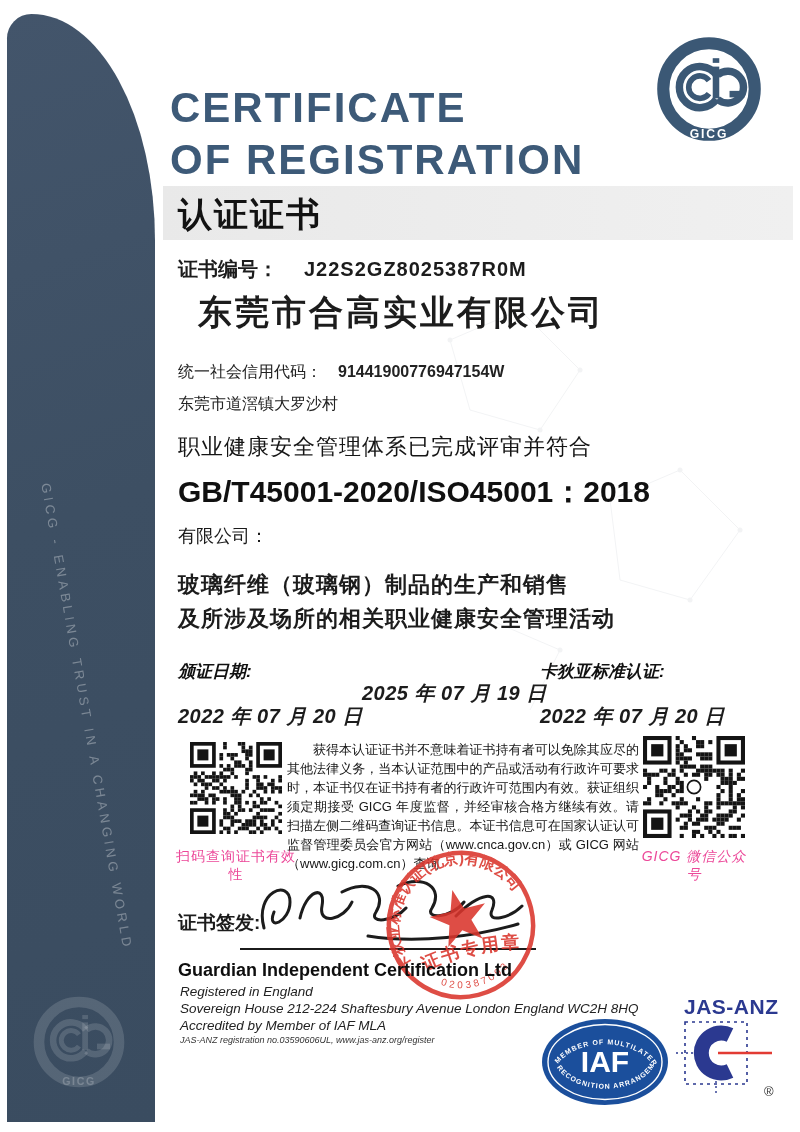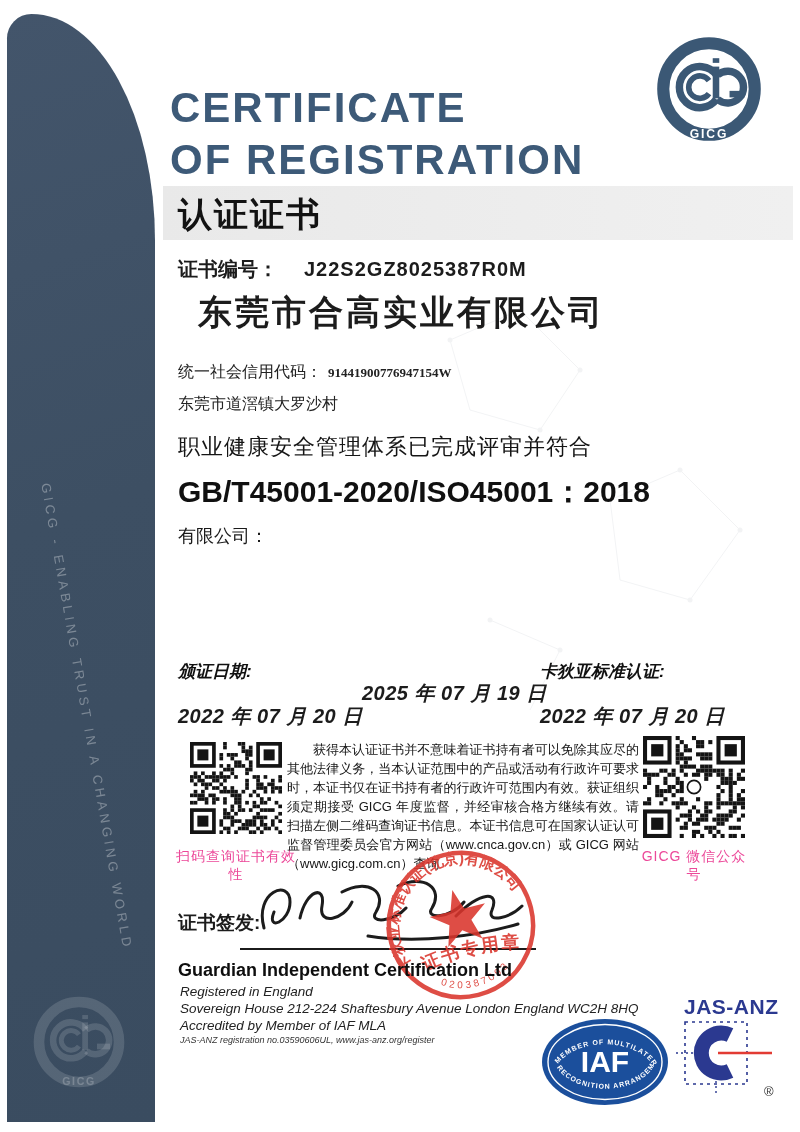--- a/index.html
+++ b/index.html
@@ -33,38 +33,38 @@
     background:linear-gradient(90deg,#e9e9e9,#f0f0f0);
   }
   .cn-title{
     position:absolute;left:178px;top:192px;font-size:34px;font-weight:700;color:#121212;letter-spacing:2px;
   }
   
   .row-certno{position:absolute;left:178px;top:256px;font-size:20px;font-weight:700;}
   .row-certno .val{margin-left:26px;letter-spacing:1px;}
   .company{position:absolute;left:178px;top:290px;font-size:34px;font-weight:700;letter-spacing:3px;margin-left:20px;}
   .credit{position:absolute;left:178px;top:362px;font-size:16px;color:#222;}
-  .credit .val{font-size:13px;font-weight:600;margin-left:6px;font-family:Liberation Serif, serif;}
+  .credit .val{font-size:16px;font-weight:600;margin-left:16px;}
   .address{position:absolute;left:178px;top:394px;font-size:16px;color:#222;text-align:center;}
   .statement{position:absolute;left:178px;top:432px;font-size:22px;color:#151515;letter-spacing:1px;}
   .standard{position:absolute;left:178px;top:472px;font-size:30px;font-weight:800;color:#101010;}
   .scope-label{position:absolute;left:178px;top:524px;font-size:18px;color:#1a1a1a;}
   .scope{position:absolute;left:178px;top:568px;font-size:22px;font-weight:700;line-height:34px;letter-spacing:1px;}
   
   .date-col{position:absolute;top:660px;font-style:italic;}
   .date-col .lbl{font-size:17px;font-weight:600;color:#111;}
   .date-col .val{margin-top:20px;font-size:20px;font-weight:700;letter-spacing:.5px;}
   .dc1{left:178px;} .dc2{left:362px;} .dc3{left:540px;}
   
   .qr{position:absolute;background:#fff;}
   .qr-left{left:190px;top:742px;width:92px;height:92px;}
   .qr-right{left:643px;top:736px;width:102px;height:102px;}
   .qr-caption{position:absolute;font-size:14px;color:#ec4899;letter-spacing:1px;}
   .cap-left{left:170px;top:848px;width:132px;text-align:center;}
-  .cap-right{left:636px;top:848px;width:116px;text-align:center;}
+  .cap-right{left:636px;top:848px;width:116px;text-align:center;font-style:italic;}
   .notice{
     position:absolute;left:287px;top:740px;width:352px;font-size:13px;line-height:19px;
     text-align:justify;text-indent:2em;color:#161616;
   }
   
   .sign-label{position:absolute;left:178px;top:910px;font-size:19px;font-weight:700;}
   .sign-scrawl{position:absolute;left:246px;top:862px;}
   .sign-line{position:absolute;left:240px;top:948px;width:296px;border-top:2px solid #1b1b1b;}
   .seal{position:absolute;left:376px;top:840px;opacity:.88;}
   
@@ -138,20 +138,24 @@
     <span>证书编号：</span><span class="val">J22S2GZ8025387R0M</span>
   </div>
   <div class="company">东莞市合高实业有限公司</div>
   <div class="credit">
     <span>统一社会信用代码：</span><span class="val">91441900776947154W</span>
   </div>
   <div class="address">东莞市道滘镇大罗沙村</div>
   <div class="statement">职业健康安全管理体系已完成评审并符合</div>
   <div class="standard">GB/T45001-2020/ISO45001：2018</div>
   <div class="scope-label">有限公司：</div>
+  <div class="scope">
+    <div>玻璃纤维（玻璃钢）制品的生产和销售</div>
+    <div>及所涉及场所的相关职业健康安全管理活动</div>
+  </div>
 
   <div class="date-col dc1">
     <div class="lbl">颁证日期:</div>
     <div class="val">2022 年 07 月 20 日</div>
   </div>
   <div class="date-col dc2">
     <div class="val">2025 年 07 月 19 日</div>
   </div>
   <div class="date-col dc3">
     <div class="lbl">卡狄亚标准认证:</div>

